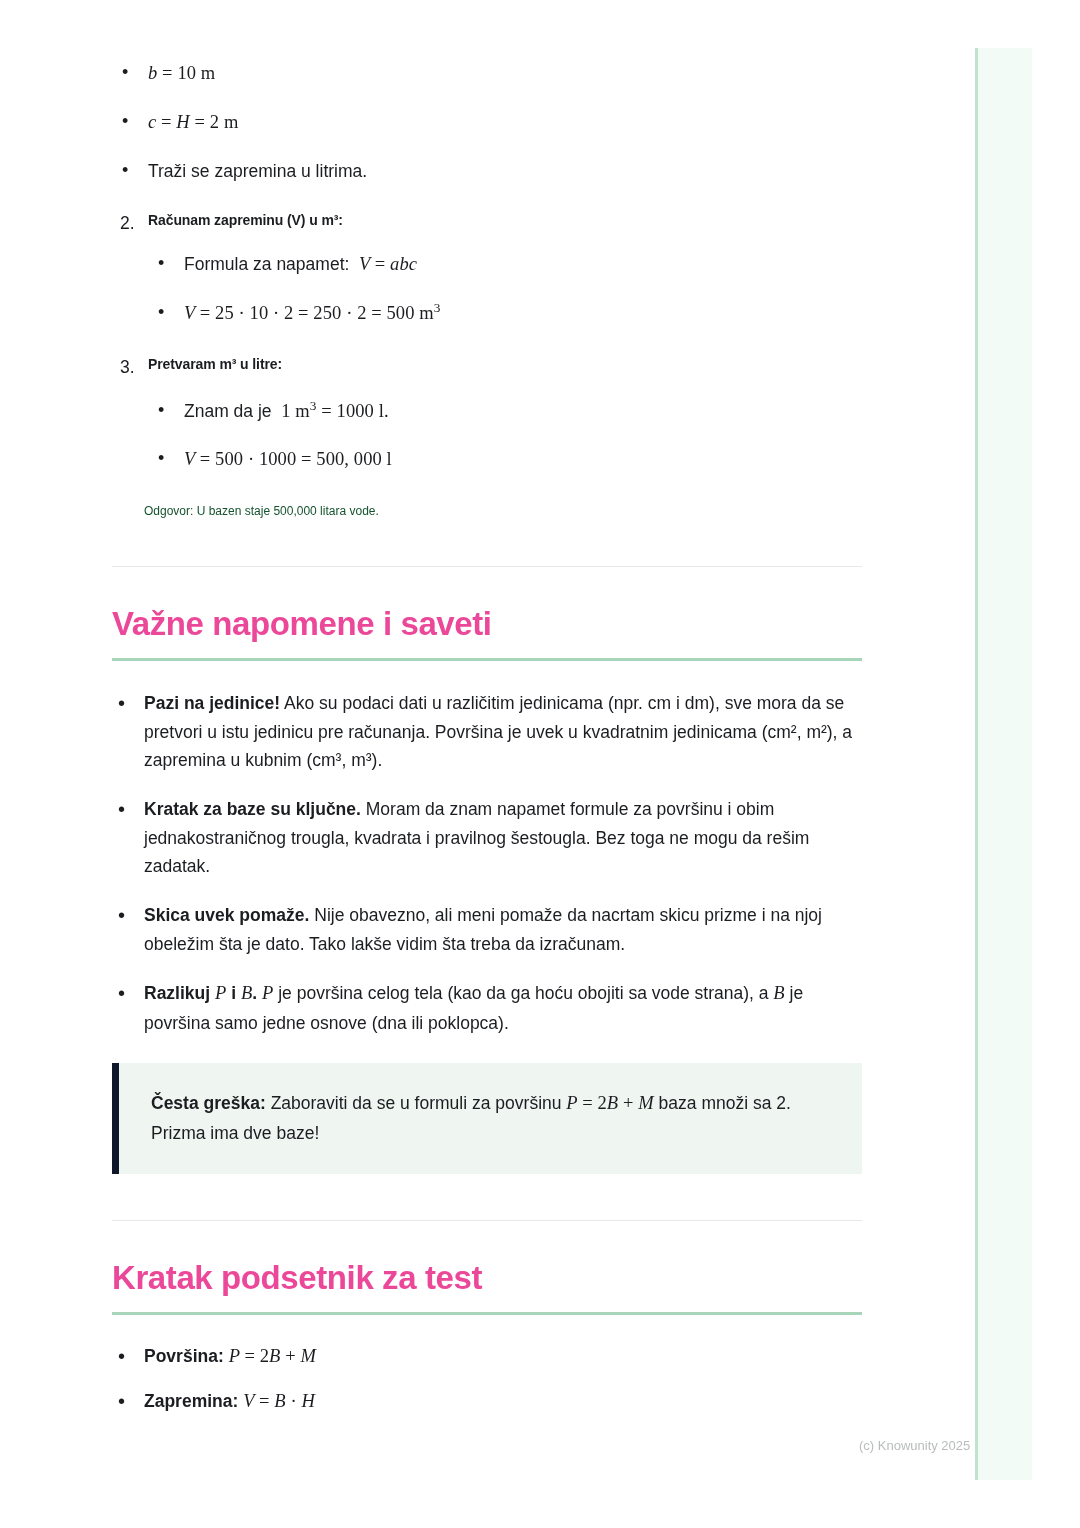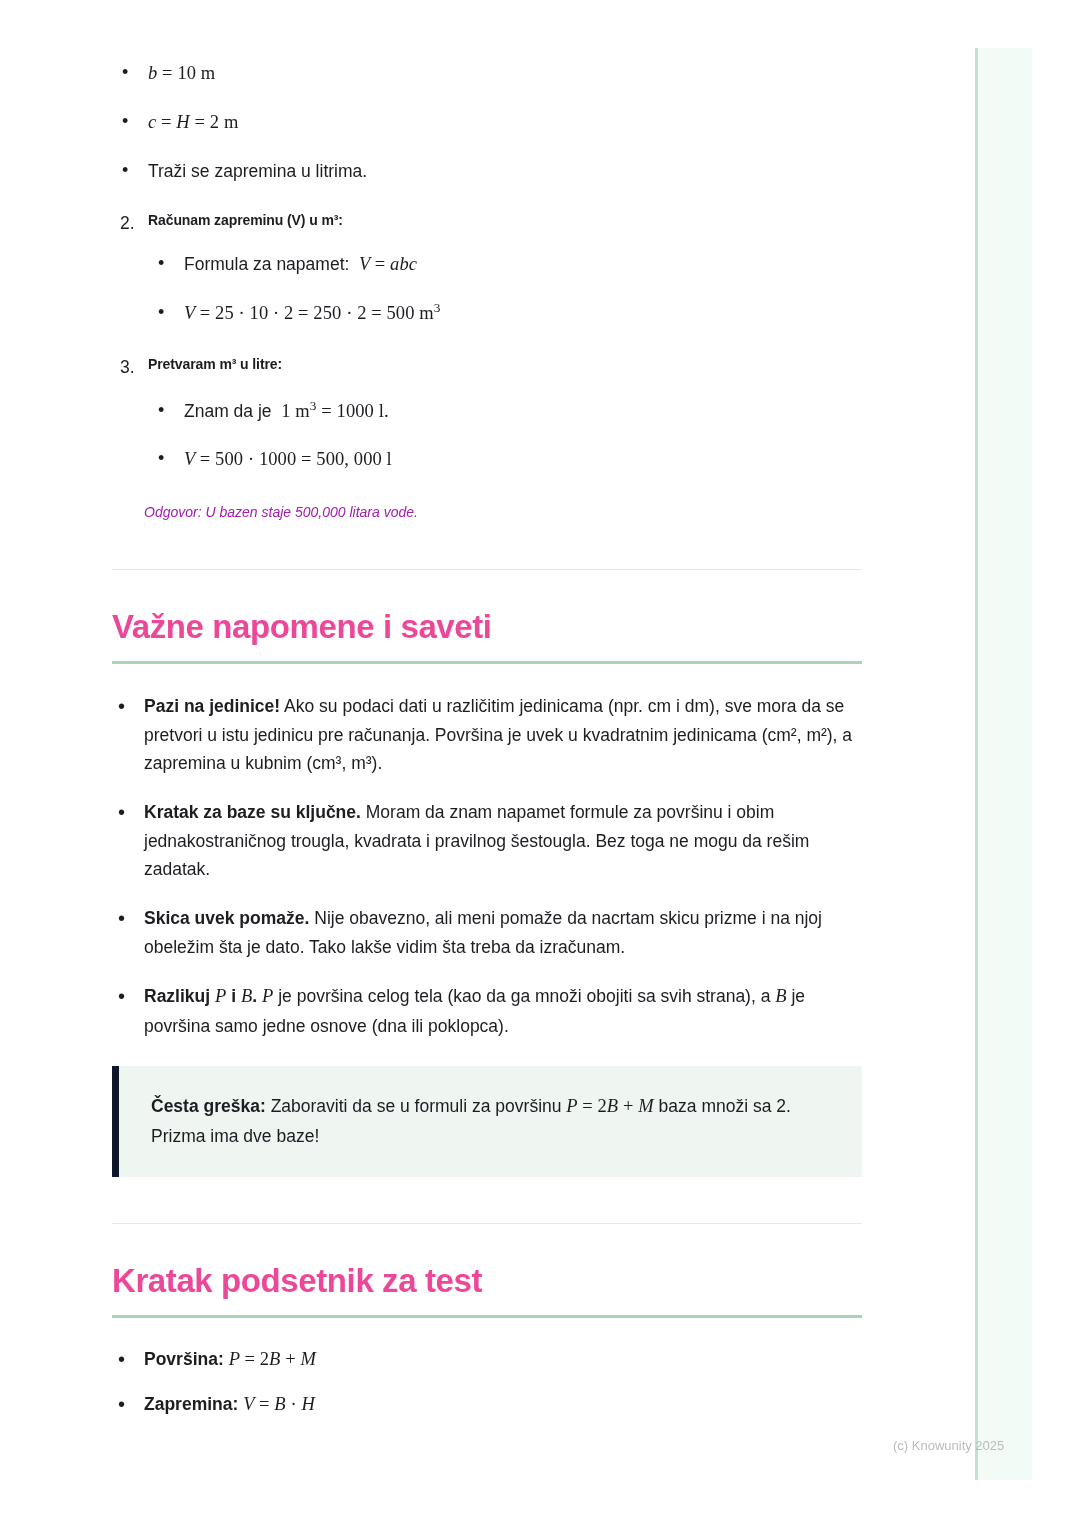--- a/index.html
+++ b/index.html
@@ -110,25 +110,24 @@
   }
   .m .unit { font-style: normal; }
   .mi { 
     font-family: "Liberation Serif", "DejaVu Serif", serif;
     font-style: italic;
     font-size: 18.5px;
   }
 
   
   .answer {
-    font-size: 14px;
-    font-style: italic;
+    font-size: 12px;
     line-height: 1.5;
     margin: 28px 0 0 32px;
-    color: #a21caf;
+    color: #14532d;
   }
 
   
   .rule {
     height: 1px;
     background: #e8e8e8;
     margin: 46px 0 0 0;
     border: 0;
   }
 
@@ -194,21 +193,21 @@
     position: absolute;
     left: 6px;
     top: -2px;
     font-size: 20px;
     color: #1b1d21;
   }
 
   
   .watermark {
     position: absolute;
-    left: 893px;
+    left: 859px;
     top: 1438px;
     font-size: 13px;
     color: #b9bcbd;
     font-family: "Liberation Sans", sans-serif;
     white-space: nowrap;
   }
 </style>
 </head>
 <body>
 
@@ -274,21 +273,21 @@
         <span class="b">Kratak za baze su ključne.</span><span> Moram da znam napamet formule za površinu i obim jednakostraničnog trougla, kvadrata i pravilnog šestougla. Bez toga ne mogu da rešim zadatak.</span>
       </li>
       <li>
         <span class="b">Skica uvek pomaže.</span><span> Nije obavezno, ali meni pomaže da nacrtam skicu prizme i na njoj obeležim šta je dato. Tako lakše vidim šta treba da izračunam.</span>
       </li>
       <li>
         <span class="b">Razlikuj</span>
         <span class="mi">P</span>
         <span class="b">i</span>
         <span class="mi">B</span><span class="b">.</span>
-        <span class="mi">P</span><span> je površina celog tela (kao da ga množi obojiti sa svih strana), a </span><span class="mi">B</span><span> je površina samo jedne osnove (dna ili poklopca).</span>
+        <span class="mi">P</span><span> je površina celog tela (kao da ga hoću obojiti sa vode strana), a </span><span class="mi">B</span><span> je površina samo jedne osnove (dna ili poklopca).</span>
       </li>
     </ul>
 
     <div class="callout">
       <span class="b">Česta greška:</span><span> Zaboraviti da se u formuli za površinu </span><span class="m"><span style="font-style:italic">P</span> <span class="op">=</span> <span class="n">2</span><span style="font-style:italic">B</span> <span class="op">+</span> <span style="font-style:italic">M</span></span><span> baza množi sa 2. Prizma ima dve baze!</span>
     </div>
   </div>
 
   <hr class="rule">
 

